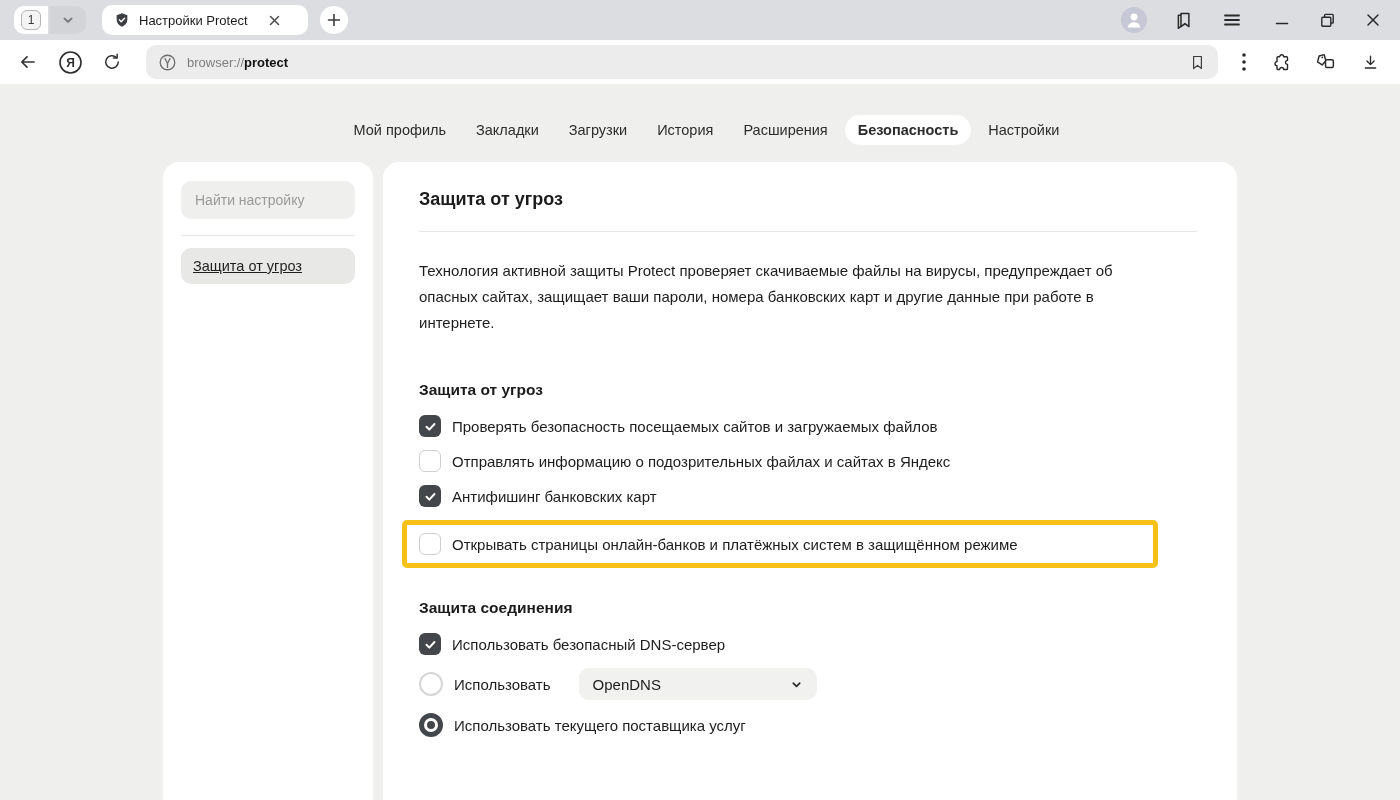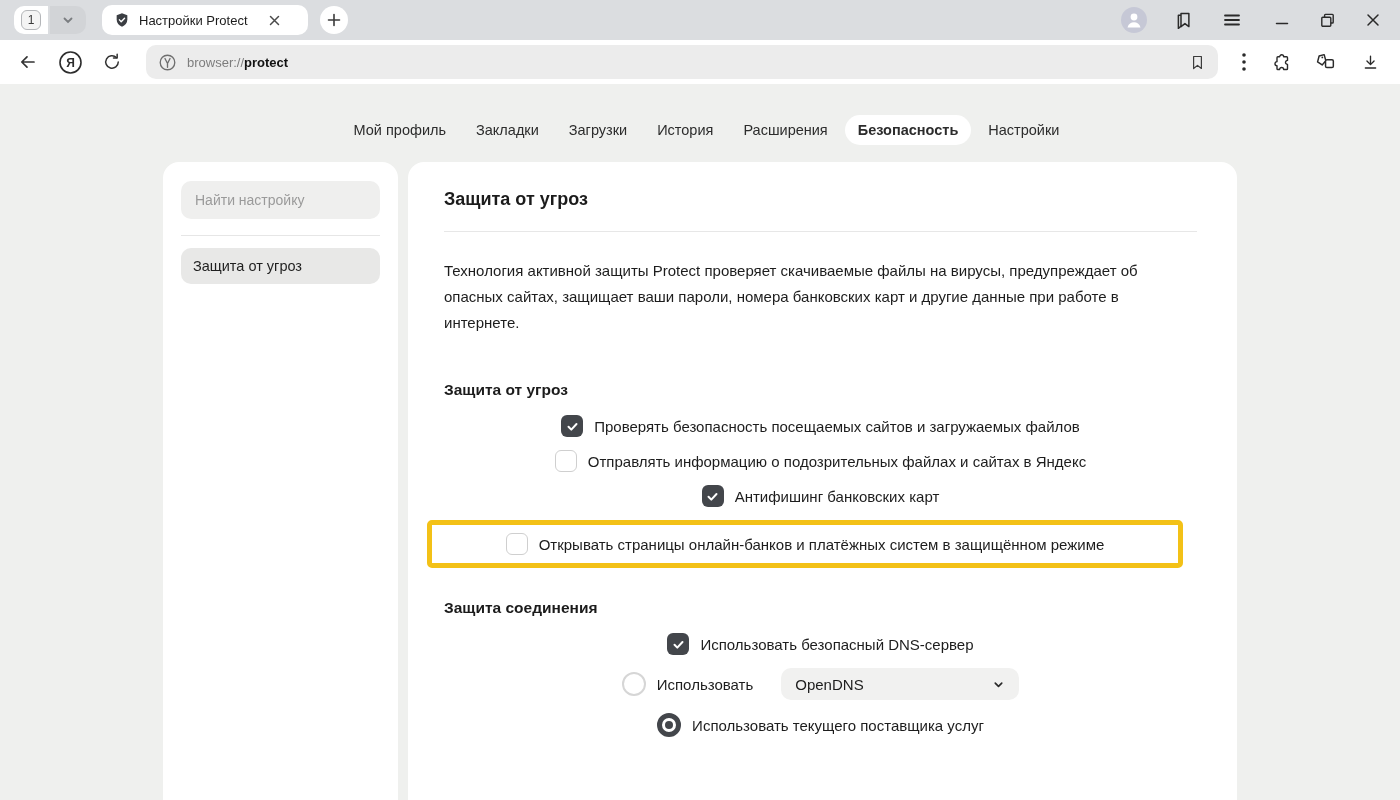--- a/index.html
+++ b/index.html
@@ -32,34 +32,34 @@
   .bar-spacer { flex:1; }
   .toolbar-right { display:flex; align-items:center; gap:24px; margin-left:6px; margin-right:8px; }
 
   
   .page { height:716px; display:flex; flex-direction:column; background:#eff0ee; }
   .navtabs { display:flex; justify-content:center; align-items:center; margin-top:31px; gap:4px;padding-left:13px; }
   .navtab { font-size:14.5px; color:#2c2c2c; padding:7px 13px; border-radius:17px; white-space:nowrap; cursor:default; }
   .navtab.active { background:#fff; font-weight:700; }
 
   .panels { display:flex; gap:10px; margin:17px 163px 0 163px; flex:1; min-height:0; }
-  .sidebar { width:235px; background:#fff; border-radius:16px 16px 0 0; padding:19px 18px; }
+  .sidebar { width:210px; background:#fff; border-radius:16px 16px 0 0; padding:19px 18px;text-decoration:underline; }
   .search-input { width:100%; height:38px; background:#efefee; border:none; outline:none; border-radius:10px; padding:0 14px; font-size:14px; font-family:inherit; color:#1f1f1f; }
   .search-input::placeholder { color:#9a9a9a; }
   .side-divider { height:1px; background:#e6e6e6; margin:16px 0 12px 0; }
   .side-item { height:36px; background:#e8e8e7; border-radius:10px; display:flex; align-items:center; padding:0 12px; font-size:14.5px; color:#1f1f1f; }
 
   .main { flex:1; background:#fff; border-radius:16px 16px 0 0; padding:27px 40px 0 36px; min-width:0; }
   .main-title { font-size:18px; font-weight:700; color:#1b1b1b; }
   .main-divider { height:1px; background:#e7e7e7; margin-top:21px; }
   .desc { margin-top:26px; font-size:15px; line-height:1.74; color:#1d1d1d; max-width:742px; }
 
   .section-heading { font-size:15.5px; font-weight:700; margin-top:45px; color:#1b1b1b; }
   .rows { margin-top:16px; display:flex; flex-direction:column; gap:13px; }
-  .opt-row { display:flex; align-items:center; gap:11px;justify-content:center; }
+  .opt-row { display:flex; align-items:center; gap:11px; }
   .opt-label { font-size:15px; color:#1d1d1d; white-space:nowrap; }
 
   .checkbox { width:22px; height:22px; border-radius:6px; flex:0 0 auto; display:flex; align-items:center; justify-content:center; }
   .checkbox.checked { background:#43464b; }
   .checkbox.unchecked { background:#fff; border:1.5px solid #cfcfcf; }
 
   .radio { width:24px; height:24px; border-radius:50%; flex:0 0 auto; position:relative; }
   .radio.selected { border:5.5px solid #43464b; background:#fff; }
   .radio.selected::after { content:""; position:absolute; left:50%; top:50%; width:8px; height:8px; margin:-4px 0 0 -4px; border-radius:50%; background:#43464b; }
   .radio.unselected { border:2px solid #d6d6d6; background:#fff; }

